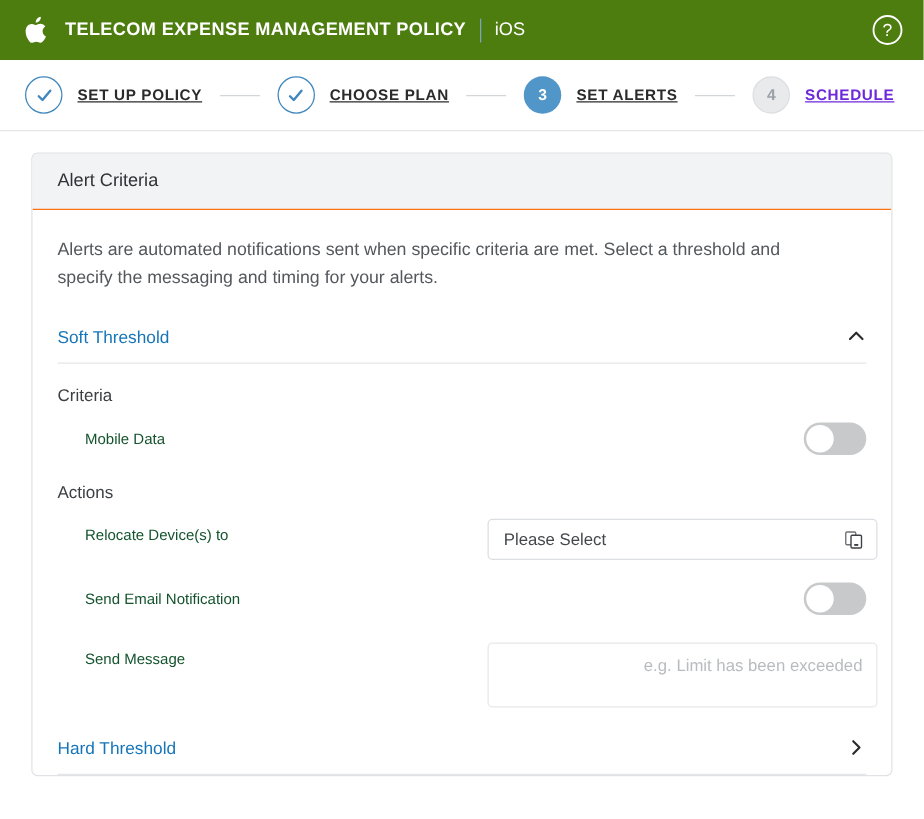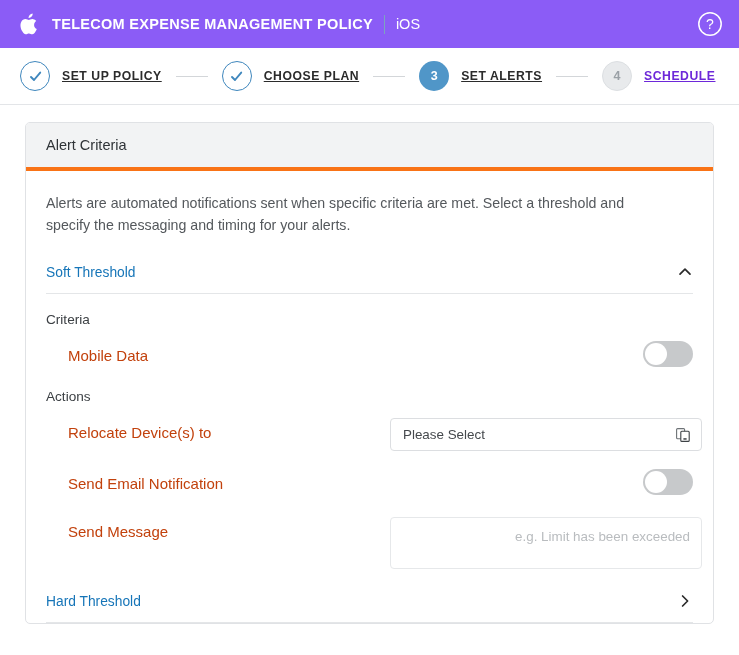--- a/index.html
+++ b/index.html
@@ -8,21 +8,21 @@
     width: 739px;
     height: 655px;
     background: #ffffff;
     font-family: "Liberation Sans", sans-serif;
     overflow: hidden;
   }
 
   
   .topbar {
     height: 48px;
-    background: #8b5cf6;
+    background: #4d7c0f;
     display: flex;
     align-items: center;
     padding: 0 16px 0 18px;
     position: relative;
   }
   .apple-logo {
     width: 20px;
     height: 24px;
     margin-right: 14px;
     flex: 0 0 auto;
@@ -124,21 +124,21 @@
     padding: 17px 25px 0 25px;
   }
   .card {
     border: 1px solid #e0e2e5;
     border-radius: 5px;
     background: #ffffff;
     overflow: hidden;
   }
   .card-header {
     background: #f2f3f4;
-    border-bottom: 4px solid #f97316;
+    border-bottom: 1px solid #f97316;
     padding: 14px 20px;
     font-size: 14.5px;
     color: #2f3337;
   }
   .card-body {
     padding: 22px 20px 0 20px;
   }
   .intro {
     font-size: 14.2px;
     line-height: 1.52;
@@ -170,22 +170,22 @@
     margin-bottom: 14px;
   }
   .field-row {
     display: flex;
     align-items: flex-start;
     padding-left: 22px;
     min-height: 30px;
     margin-bottom: 18px;
   }
   .field-label {
-    font-size: 15px;
-    color: #c2410c;
+    font-size: 12px;
+    color: #14532d;
     width: 322px;
     flex: 0 0 auto;
     padding-top: 6px;
   }
   .field-ctl { flex: 1 1 auto; display: flex; justify-content: flex-end; text-align: right; }
 
   
   .toggle {
     width: 50px;
     height: 26px;

